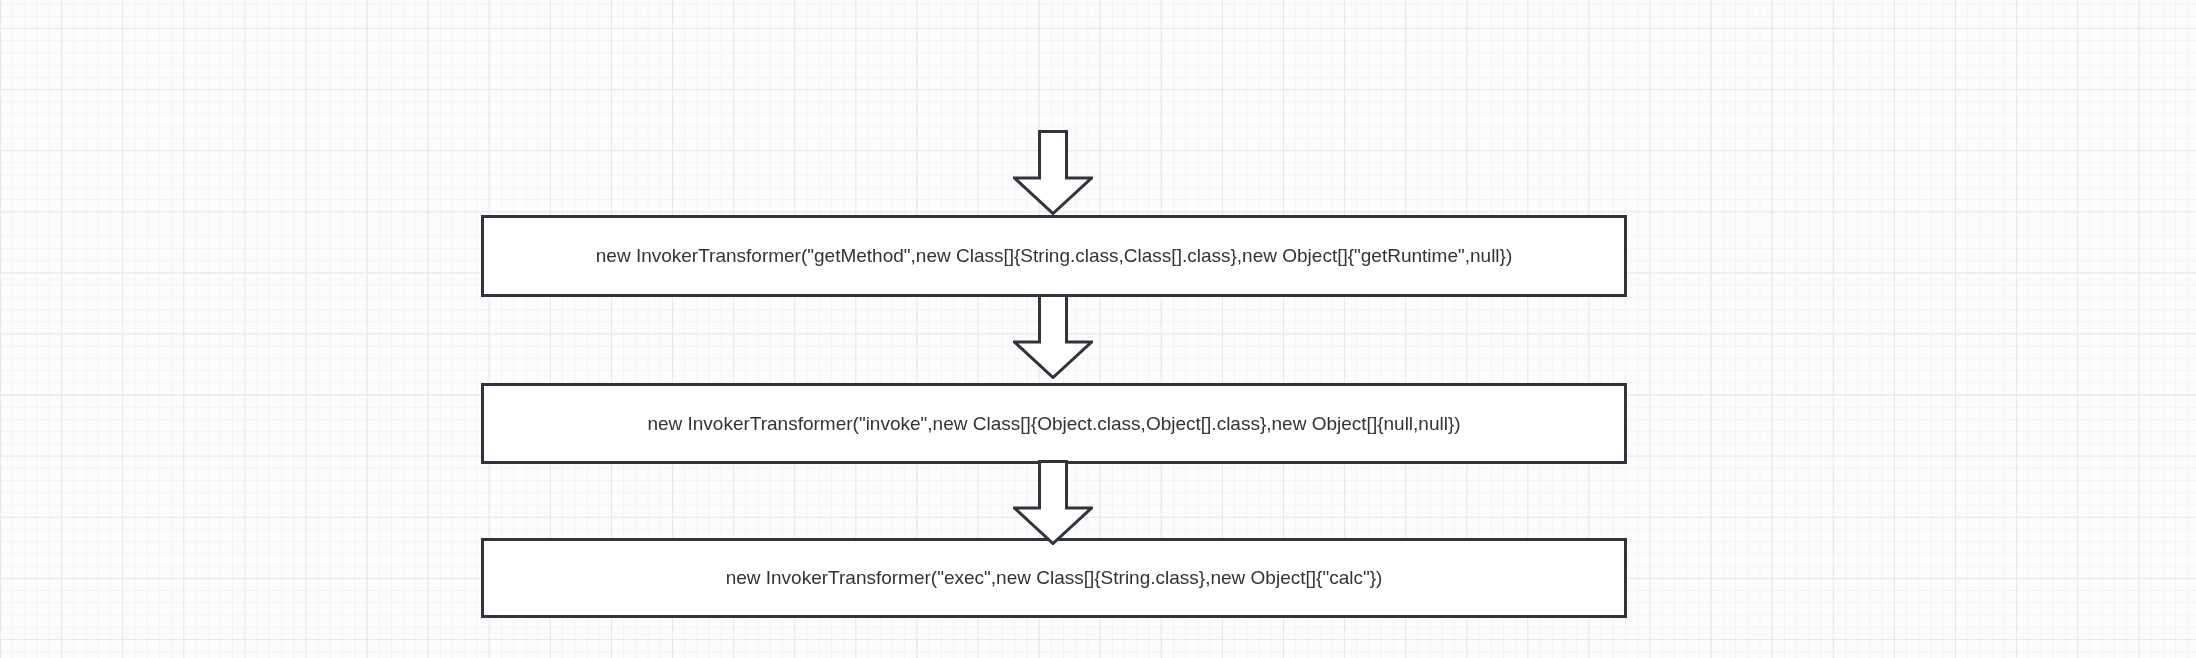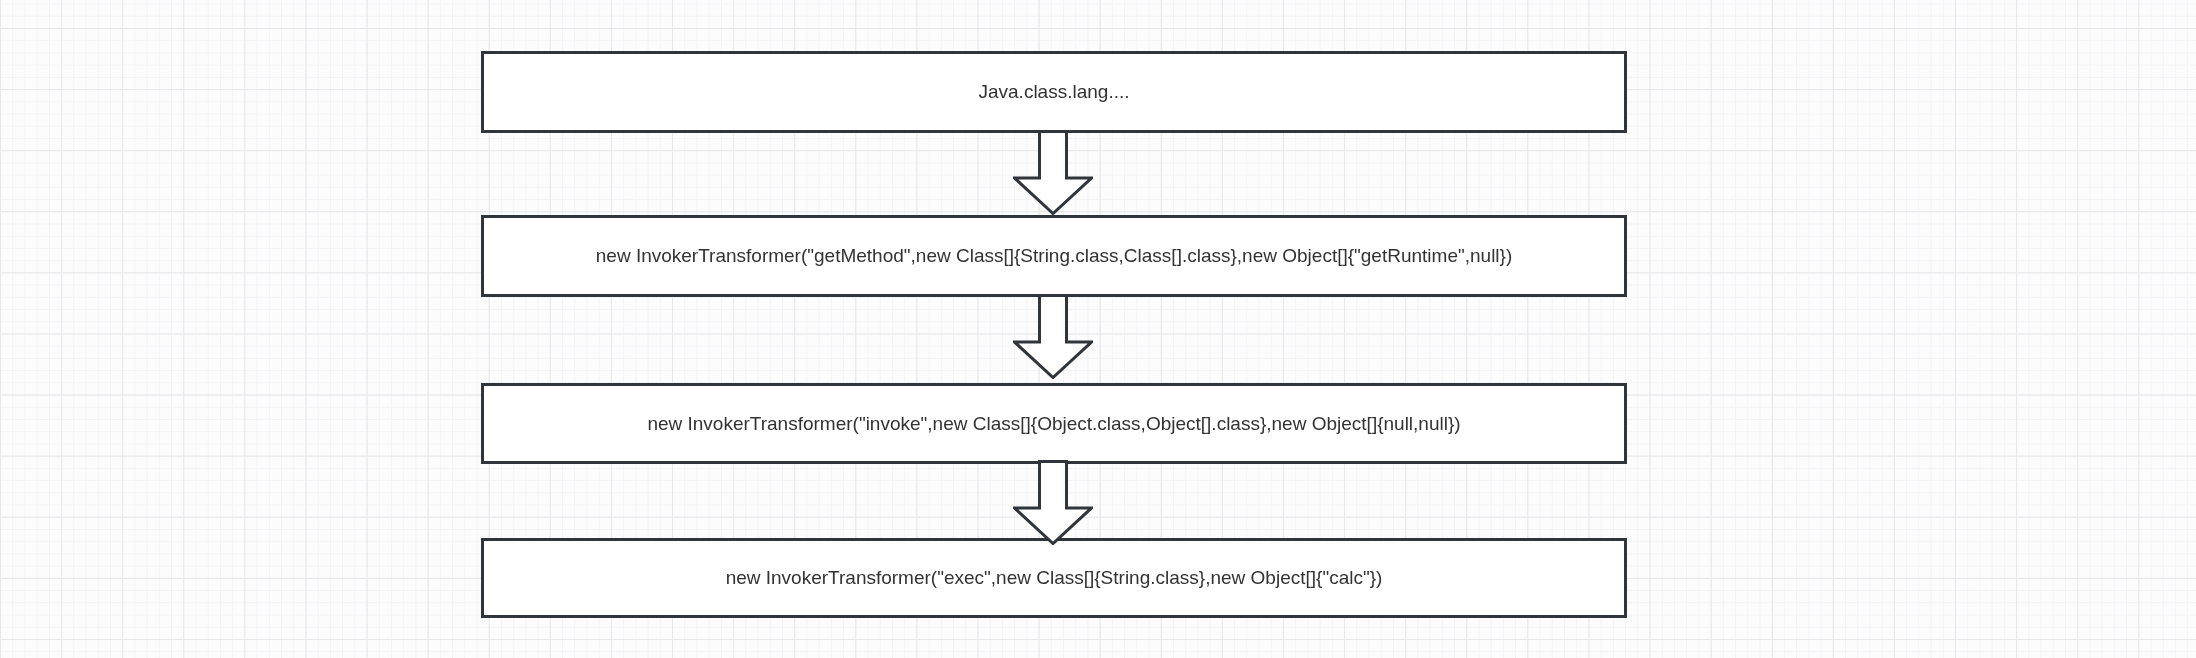--- a/index.html
+++ b/index.html
@@ -73,23 +73,20 @@
     stroke: var(--arrow-stroke, #30353b);
     stroke-width: 3;
     stroke-linejoin: miter;
   }
 </style>
 </head>
 <body>
 
 <div class="canvas">
 
-  <div class="node node-1">
-    <span class="label">Java.class.lang....</span>
-  </div>
 
   <div class="arrow arrow-1">
     <svg viewBox="0 0 80 85" aria-hidden="true">
       <polygon points="26.5,1.5 53.5,1.5 53.5,48 78.5,48 40,83.5 1.5,48 26.5,48"></polygon>
     </svg>
   </div>
 
   <div class="node node-2">
     <span class="label">new InvokerTransformer("getMethod",new Class[]{String.class,Class[].class},new Object[]{"getRuntime",null})</span>
   </div>

